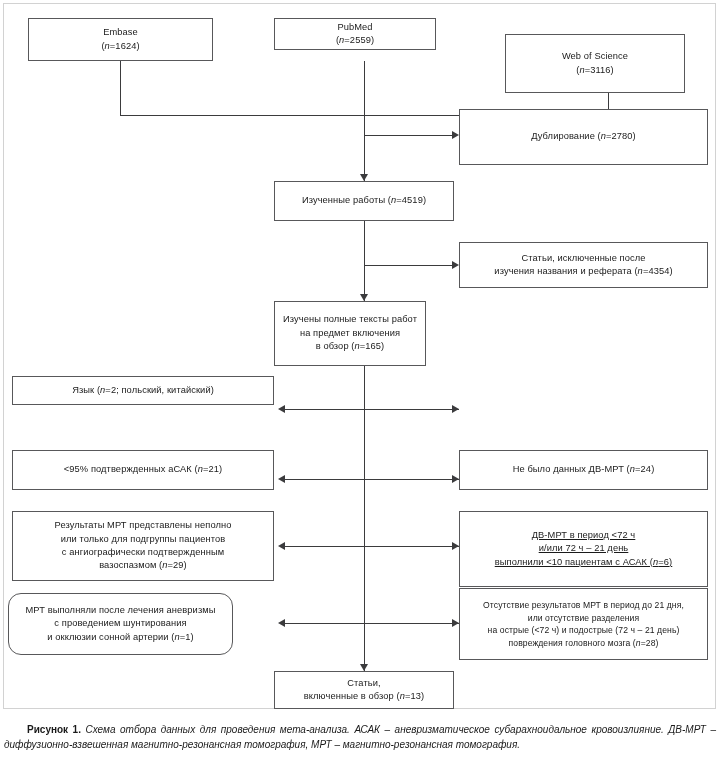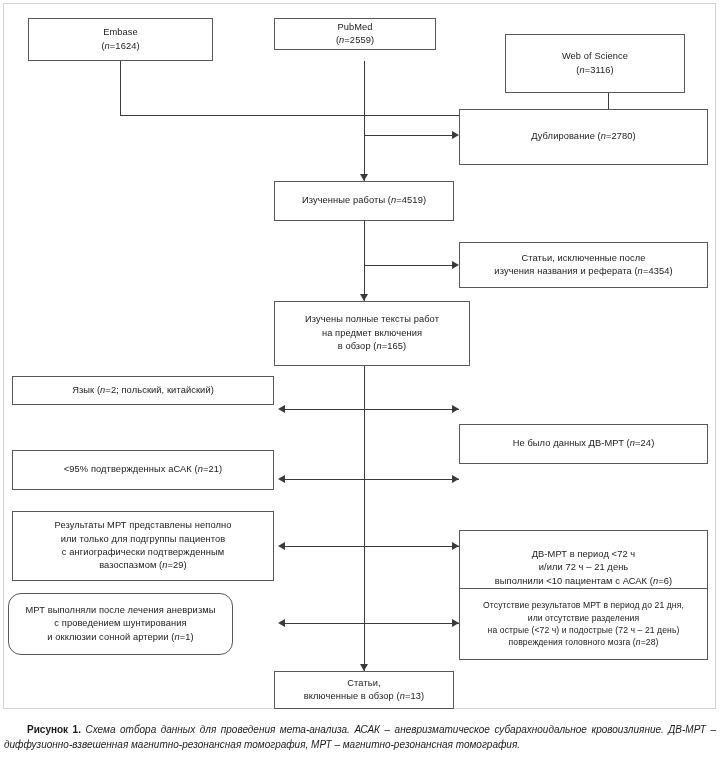--- a/index.html
+++ b/index.html
@@ -156,21 +156,21 @@
   <div class="ln h" style="left:364px; top:265px; width:90px;"></div>
   <div class="ah right" style="left:452px; top:261px;"></div>
 
   <div class="node" style="left:459px; top:242px; width:249px; height:46px;">
     <span class="txt">
       <span>Статьи, исключенные после</span><br>
       <span>изучения названия и реферата (<i>n</i>=4354)</span>
     </span>
   </div>
 
-  <div class="node" style="left:274px; top:301px; width:196px; height:65px;">
+  <div class="node" style="left:274px; top:301px; width:152px; height:65px;">
     <span class="txt">
       <span>Изучены полные тексты работ</span><br>
       <span>на предмет включения</span><br>
       <span>в обзор (<i>n</i>=165)</span>
     </span>
   </div>
 
   <div class="ln v" style="left:364px; top:366px; height:305px;"></div>
   <div class="ah down" style="left:360px; top:664px;"></div>
 
@@ -184,58 +184,58 @@
 
 
   <div class="ln h" style="left:285px; top:479px; width:174px;"></div>
   <div class="ah left" style="left:278px; top:475px;"></div>
   <div class="ah right" style="left:452px; top:475px;"></div>
 
   <div class="node" style="left:12px; top:450px; width:262px; height:40px;">
     <span class="txt">&lt;95% подтвержденных аСАК (<i>n</i>=21)</span>
   </div>
 
-  <div class="node" style="left:459px; top:424px; width:249px; height:40px;">
+  <div class="node" style="left:459px; top:450px; width:249px; height:40px;">
     <span class="txt">Не было данных ДВ-МРТ (<i>n</i>=24)</span>
   </div>
 
   <div class="ln h" style="left:285px; top:546px; width:174px;"></div>
   <div class="ah left" style="left:278px; top:542px;"></div>
   <div class="ah right" style="left:452px; top:542px;"></div>
 
   <div class="node" style="left:12px; top:511px; width:262px; height:70px;">
     <span class="txt">
       <span>Результаты МРТ представлены неполно</span><br>
       <span>или только для подгруппы пациентов</span><br>
       <span>с ангиографически подтвержденным</span><br>
       <span>вазоспазмом (<i>n</i>=29)</span>
     </span>
   </div>
 
-  <div class="node" style="left:459px; top:530px; width:249px; height:76px;">
+  <div class="node" style="left:459px; top:511px; width:249px; height:76px;text-decoration:underline;">
     <span class="txt">
       <span>ДВ-МРТ в период &lt;72 ч</span><br>
       <span>и/или 72 ч – 21 день</span><br>
       <span>выполнили &lt;10 пациентам с АСАК (<i>n</i>=6)</span>
     </span>
   </div>
 
   <div class="ln h" style="left:285px; top:623px; width:174px;"></div>
   <div class="ah left" style="left:278px; top:619px;"></div>
   <div class="ah right" style="left:452px; top:619px;"></div>
 
   <div class="node" style="left:8px; top:593px; width:225px; height:62px;border-radius:13px;">
     <span class="txt">
       <span>МРТ выполняли после лечения аневризмы</span><br>
       <span>с проведением шунтирования</span><br>
       <span>и окклюзии сонной артерии (<i>n</i>=1)</span>
     </span>
   </div>
 
-  <div class="node" style="left:459px; top:588px; width:249px; height:72px; font-size:8.6px;">
+  <div class="node" style="left:459px; top:588px; width:249px; height:72px; font-size:8.6px;align-items:flex-end;">
     <span class="txt">
       <span>Отсутствие результатов МРТ в период до 21 дня,</span><br>
       <span>или отсутствие разделения</span><br>
       <span>на острые (&lt;72 ч)  и подострые (72 ч – 21 день)</span><br>
       <span>повреждения головного мозга  (<i>n</i>=28)</span>
     </span>
   </div>
 
   <div class="node" style="left:274px; top:671px; width:180px; height:38px;">
     <span class="txt">

